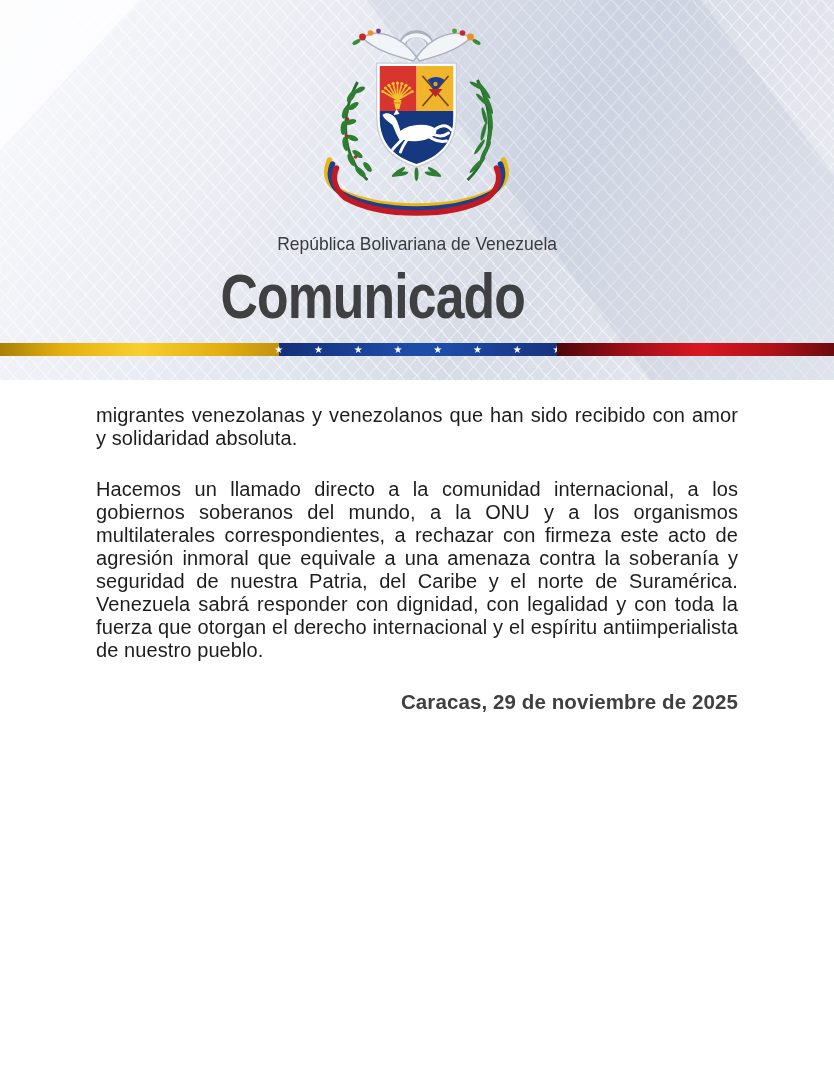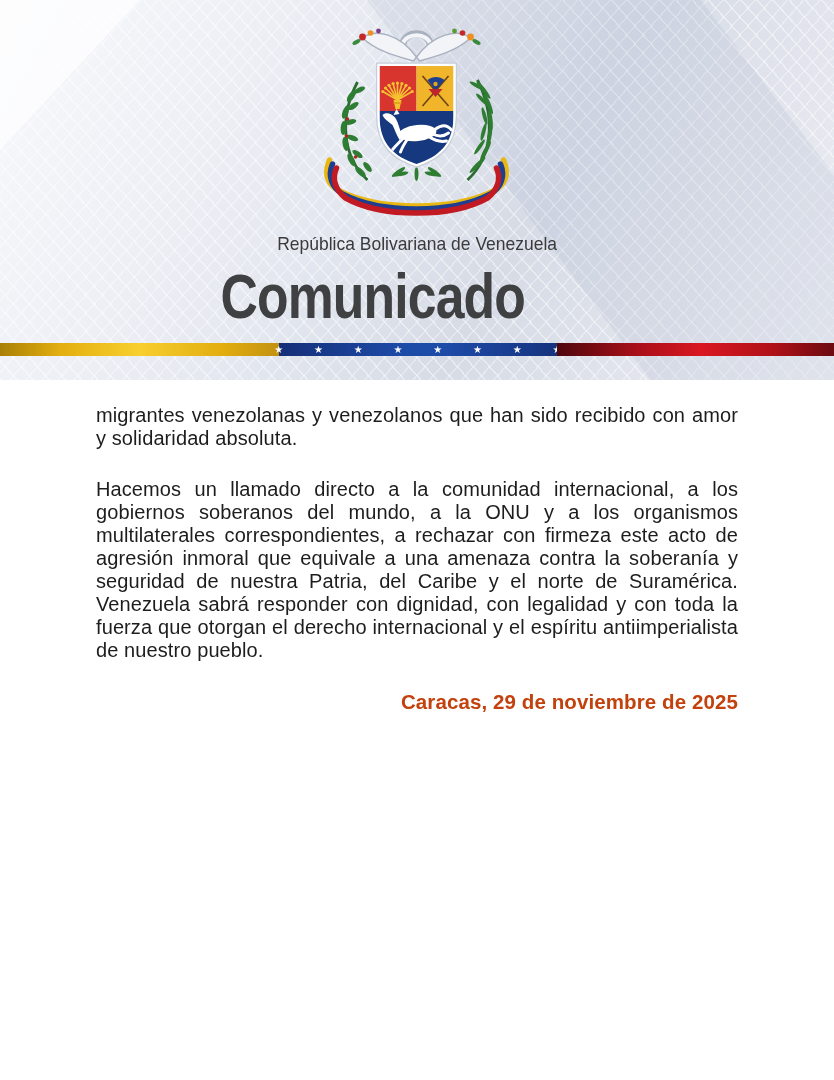--- a/index.html
+++ b/index.html
@@ -67,21 +67,21 @@
 
   
   .letter-body {
     position:absolute; top:404px; left:96px; width:642px;
     font-size:20px; line-height:23px; color:#1d1d1d;
     text-align:justify; letter-spacing:.1px;
   }
   .letter-body p[data-name="paragraph"] { margin-bottom:28px; }
   .dateline {
     margin-top:23px; text-align:right; font-weight:bold;
-    font-size:20.5px; color:#c2410c;
+    font-size:20.5px; color:#404040;
   }
 </style>
 </head>
 <body>
 
 <div class="page" data-name="communique-page">
 
   <div class="header-band" data-name="header-band">
     <div class="corner-light" data-name="corner-highlight"></div>
     <div class="band-shadow" data-name="diagonal-band"></div>

